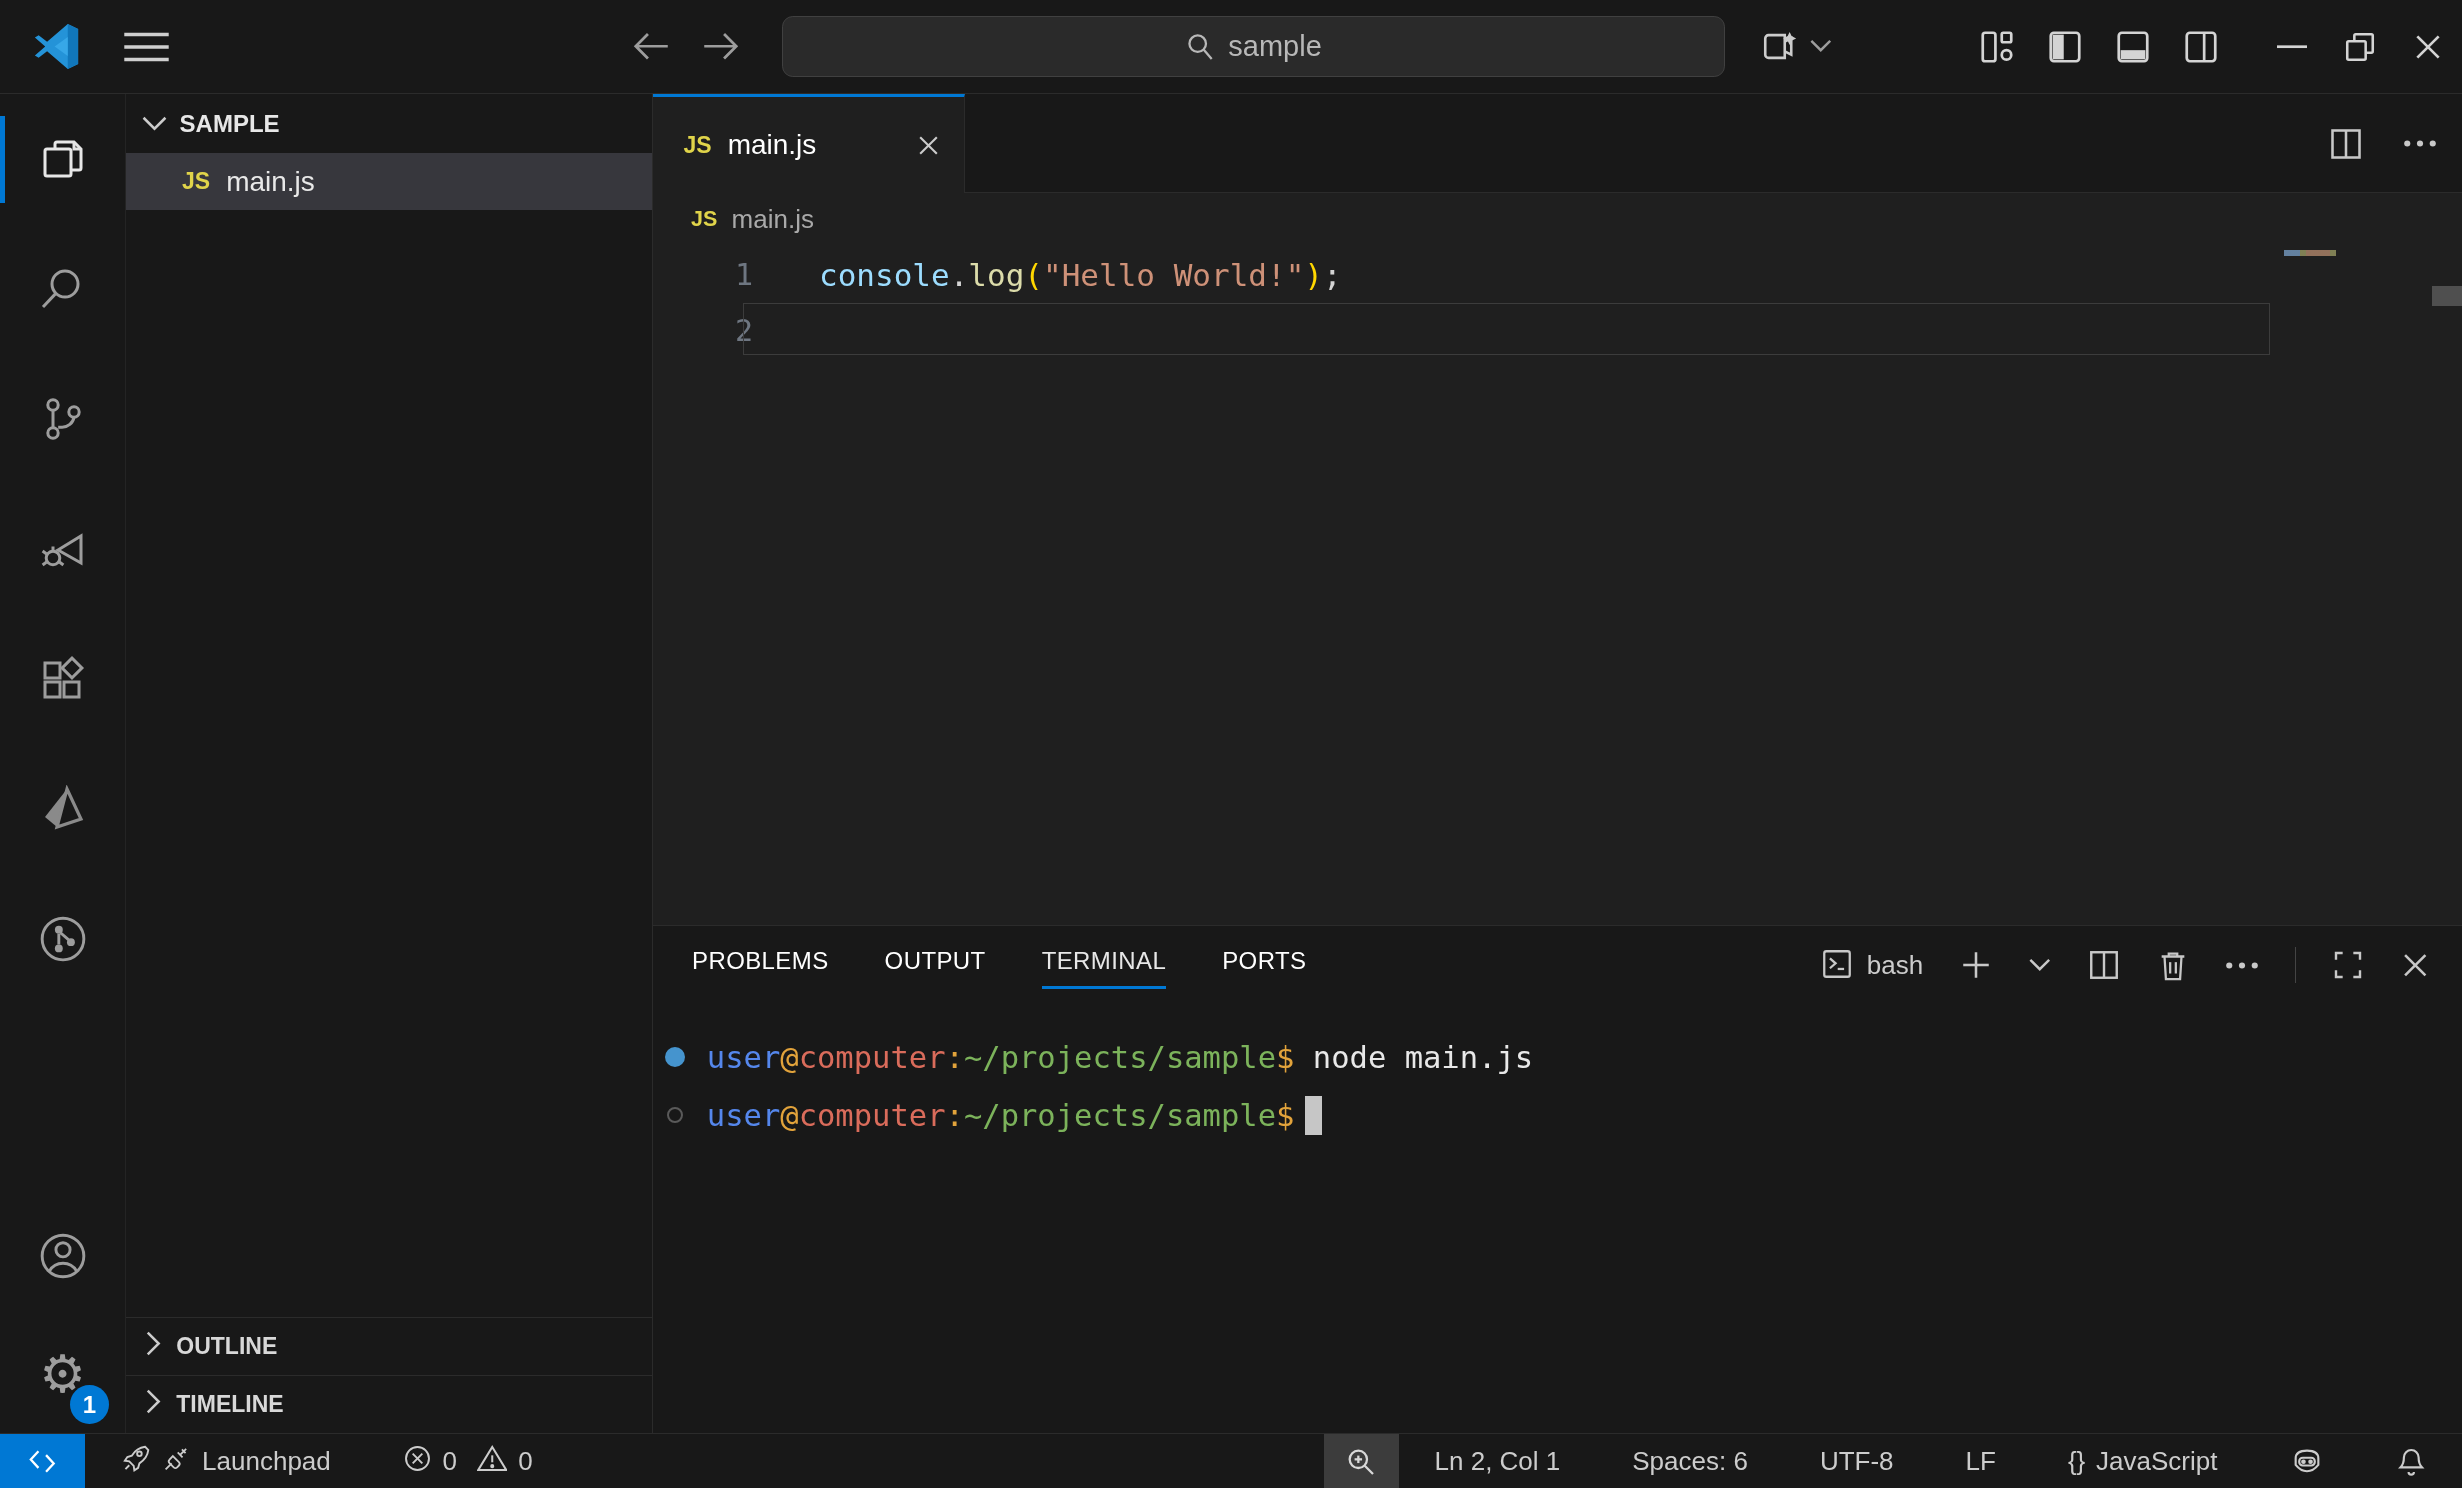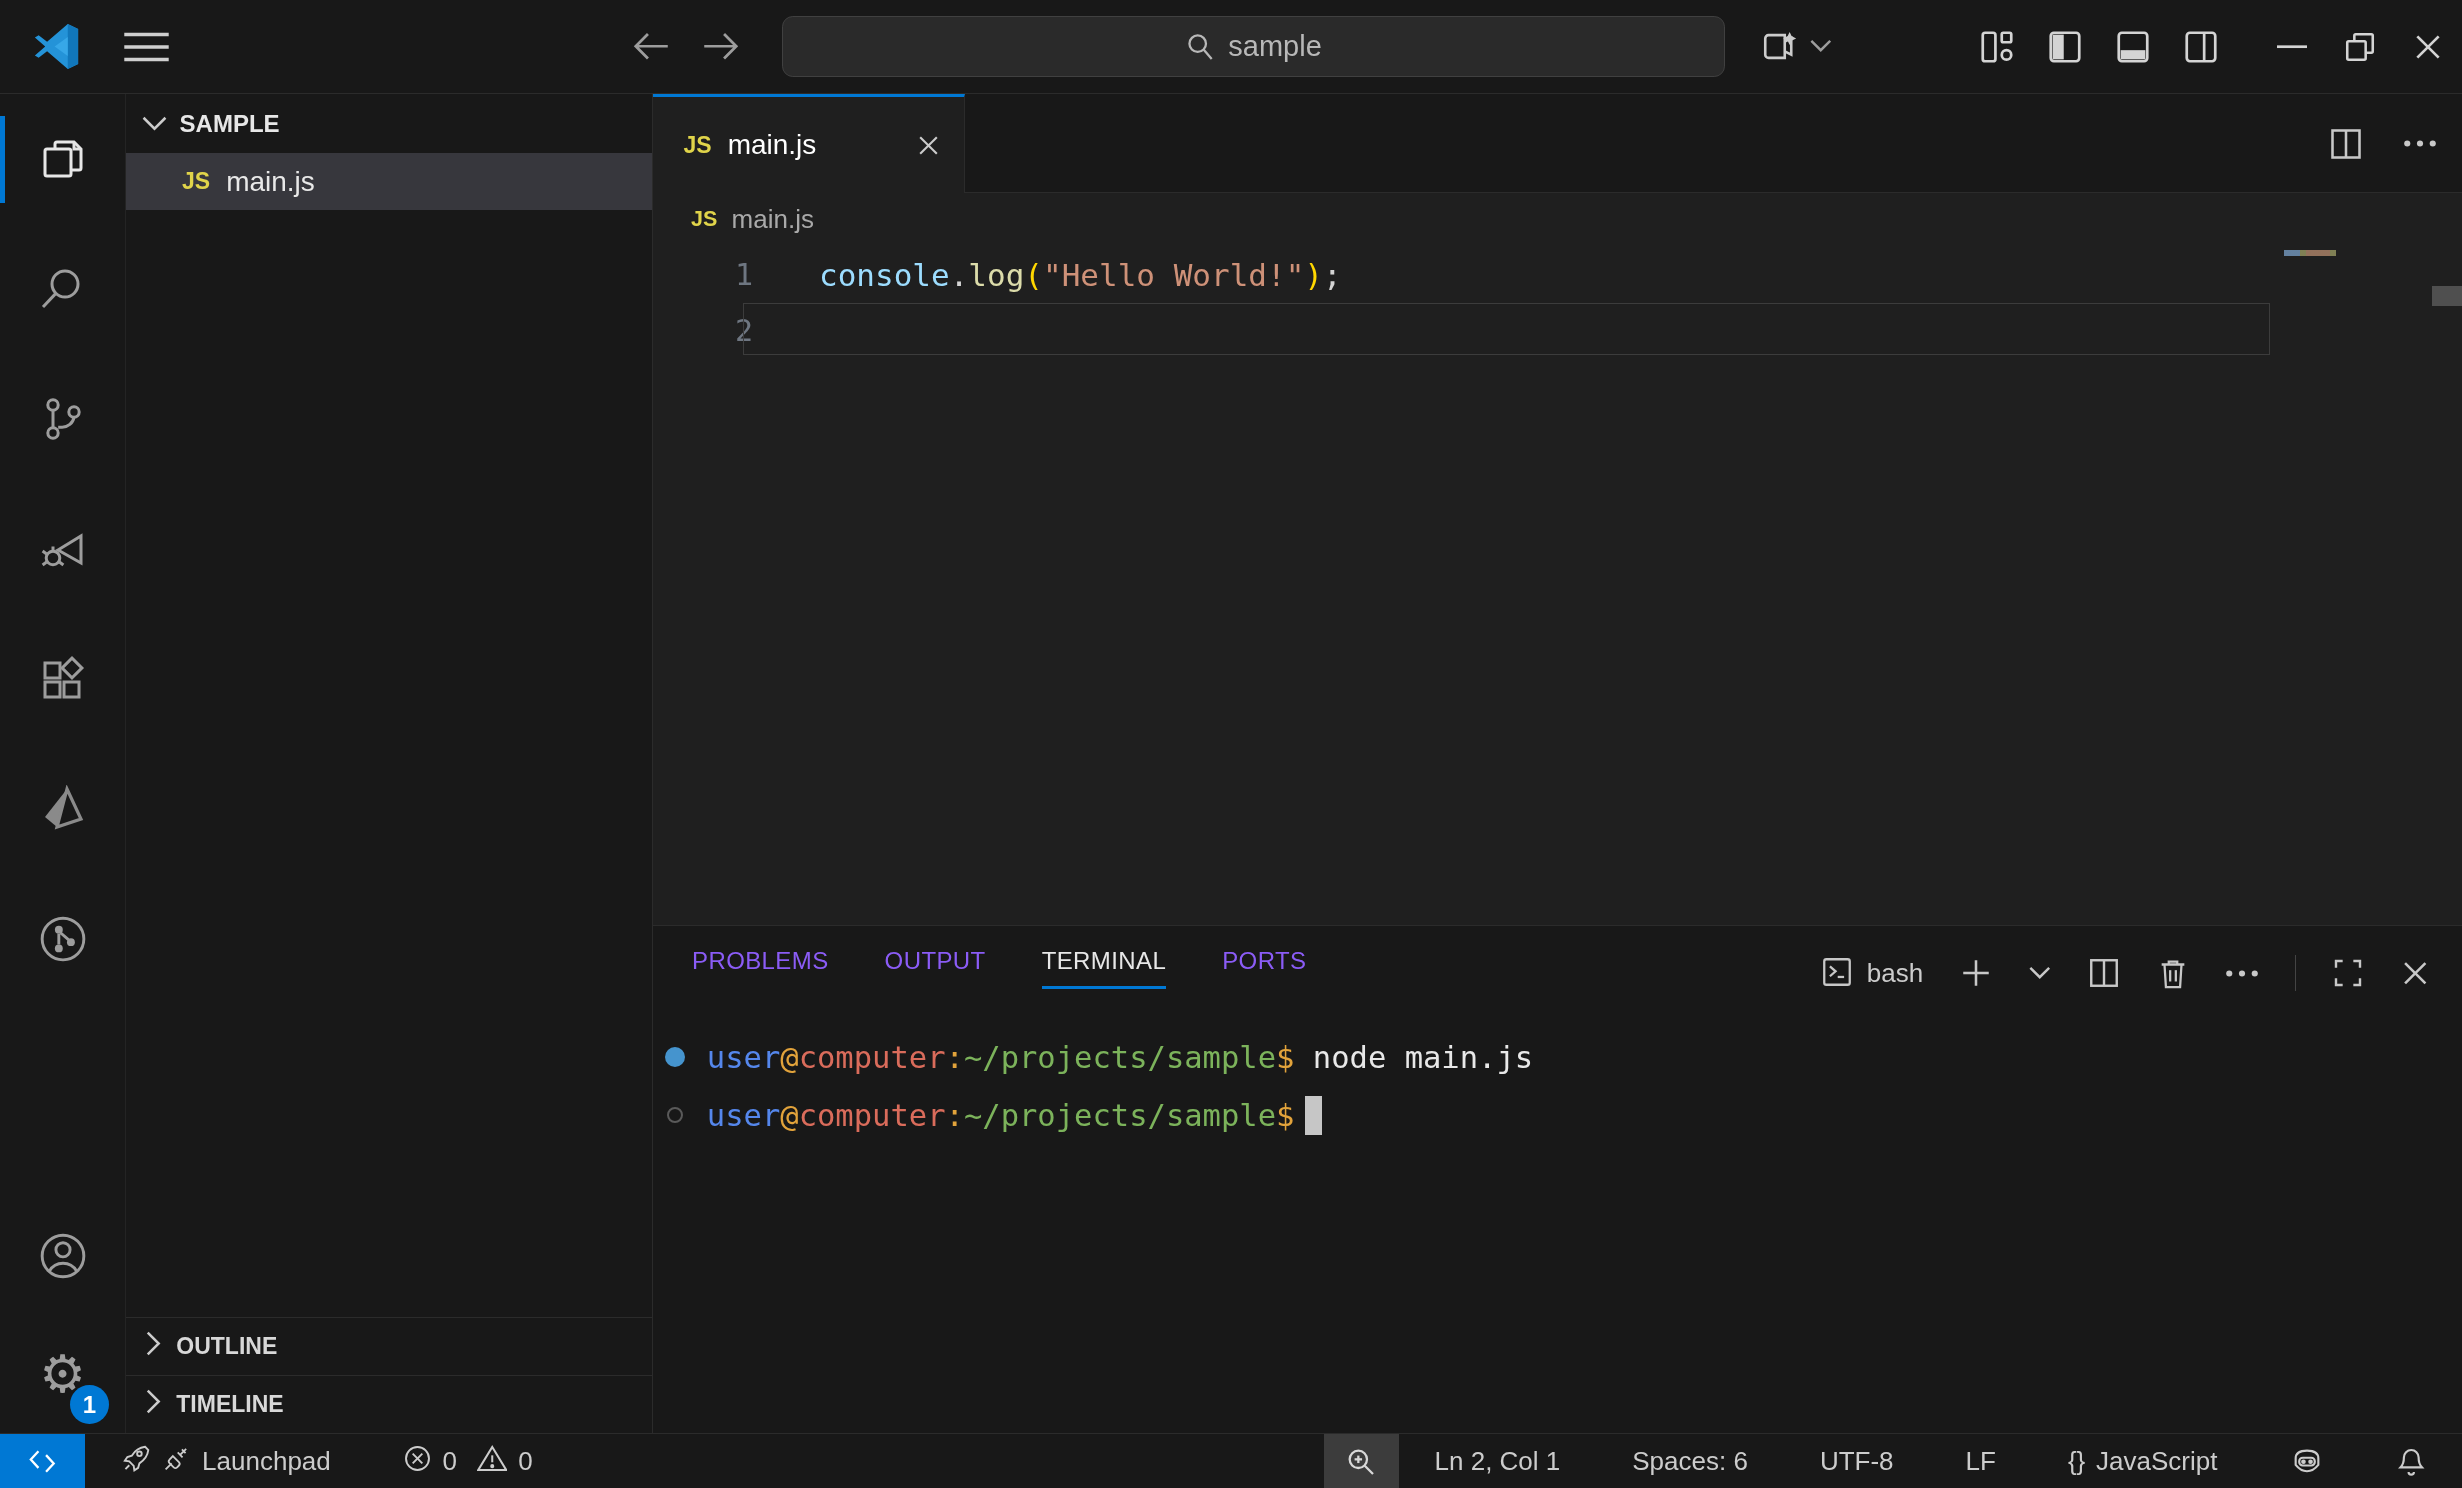--- a/index.html
+++ b/index.html
@@ -70,24 +70,24 @@
   .line-num { width:100px; text-align:right; color:#6e7681; font-size:30px; flex:none; }
   .code-text { margin-left:66px; white-space:pre; }
   .current-line-box { position:absolute; left:90px; right:192px; top:0; height:52px; border:1.8px solid #3c3c3c; }
   .minimap-line { position:absolute; right:126px; top:4.5px; width:52px; height:6.3px;
     background:linear-gradient(90deg,#6b8cae 0 30%,#8a8a5a 30% 42%,#a07a62 42% 88%,#8a8a5a 88% 100%); opacity:.9; }
   .scroll-thumb { position:absolute; right:0; top:41px; width:30.5px; height:20px; background:#4f4f4f; }
 
   
   .panel { background:#181818; border-top:0.9px solid #2b2b2b; display:grid; grid-template-rows:70px 1fr; min-height:0; }
   .panel-tabs { display:flex; align-items:center; padding-left:39px; gap:56px; position:relative; }
-  .ptab { background:none; border:none; color:#8b5cf6; font-size:24px; letter-spacing:0.4px; cursor:pointer; height:70px; position:relative; }
+  .ptab { background:none; border:none; color:#ffffff; font-size:24px; letter-spacing:0.4px; cursor:pointer; height:70px; position:relative; }
   .ptab.active { color:#e7e7e7; }
   .ptab.active::after { content:""; position:absolute; left:0; right:0; bottom:7.2px; height:2.7px; background:#0078d4; }
-  .panel-toolbar { position:absolute; right:32px; top:12px; height:70px; display:flex; align-items:center; gap:36px; color:#c8c8c8; }
+  .panel-toolbar { position:absolute; right:32px; top:4px; height:70px; display:flex; align-items:center; gap:36px; color:#c8c8c8; }
   .shell-group { display:flex; align-items:center; gap:12.6px; }
   .shell-label { font-size:26px; color:#cccccc; }
   .ptb-sep { width:0.9px; height:36px; background:#444444; }
 
   .terminal { padding:32px 0 0 10.8px; font-family:"DejaVu Sans Mono", monospace; font-size:30.5px; color:#e8e8e8; }
   .t-row { display:flex; align-items:center; height:58px; white-space:pre; }
   .t-deco { width:23px; margin-right:20px; display:flex; align-items:center; justify-content:center; flex:none; }
   .deco-dot { width:20px; height:20px; border-radius:50%; }
   .deco-filled { background:#4594ce; }
   .deco-hollow { background:transparent; border:2.7px solid #5a5a5a; width:16px; height:16px; }

